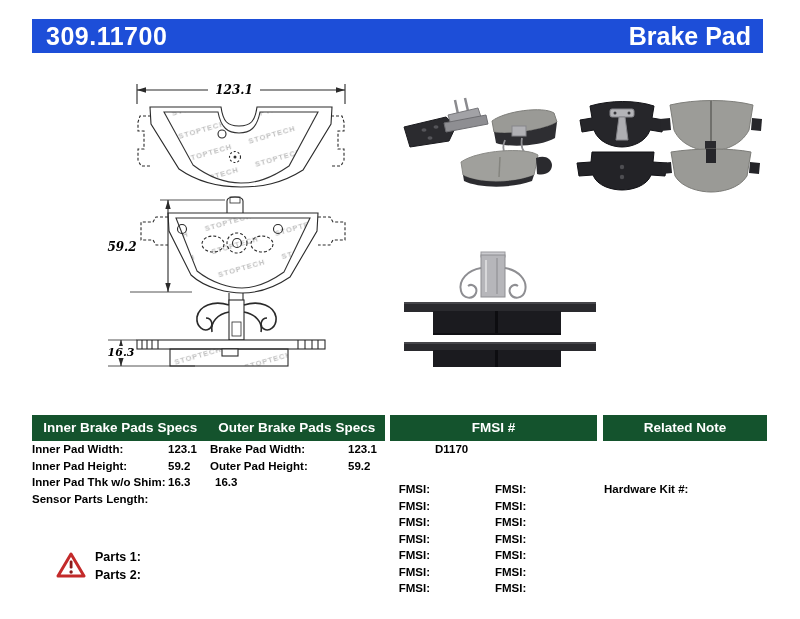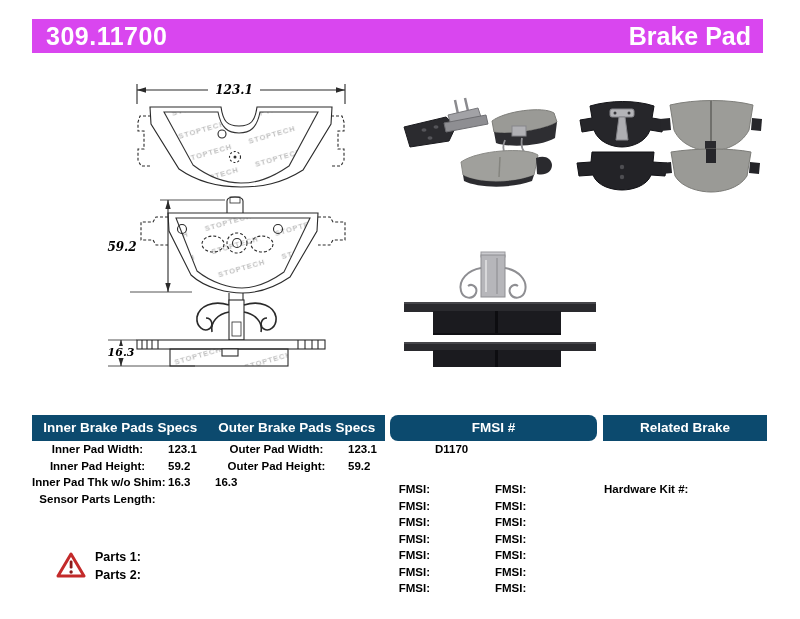--- a/index.html
+++ b/index.html
@@ -1,34 +1,34 @@
 <!DOCTYPE html>
 <html><head>
 <meta charset="utf-8">
 <style>
   html,body{margin:0;padding:0;background:#ffffff;}
   #page{position:relative;width:800px;height:619px;background:#fff;overflow:hidden;
         font-family:"Liberation Sans",sans-serif;}
   
-  .header-bar{position:absolute;left:32px;top:19px;width:731px;height:34px;background:#d946ef;
+  .header-bar{position:absolute;left:32px;top:19px;width:731px;height:34px;background:#1d4ed8;
       display:flex;justify-content:space-between;align-items:center;}
   .header-bar .pn{color:#fff;font-size:25px;font-weight:bold;padding-left:14px;letter-spacing:0.5px;}
   .header-bar .pt{color:#fff;font-size:25px;font-weight:bold;padding-right:12px;}
   
   #art{position:absolute;left:0;top:0;}
   
-  .thead{position:absolute;top:415px;height:26px;background:#0c4a6e;display:flex;}
+  .thead{position:absolute;top:415px;height:26px;background:#14532d;display:flex;}
   .thead span{flex:1;color:#fff;font-weight:bold;font-size:13.5px;line-height:26px;text-align:center;}
   #thead-specs{left:32px;width:353px;}
-  #thead-fmsi{left:390px;width:207px;border-radius:8px;}
+  #thead-fmsi{left:390px;width:207px;}
   #thead-related{left:603px;width:164px;}
   
   .col{position:absolute;top:441px;}
   .row{display:flex;height:16.5px;line-height:16.5px;font-size:11.5px;font-weight:bold;color:#000;white-space:nowrap;}
-  .lab-r{text-align:center;}
+  .lab-r{text-align:left;}
   .val{margin-left:5px;}
   #col-inner{left:32px;} #col-inner .lab-r{width:131px;}
   #col-outer{left:210px;} #col-outer .lab-r{width:133px;}
   #col-fmsi1{left:392px;} #col-fmsi1 .lab-l{width:38px;}
   #col-fmsi2{left:495px;}
   #col-related{left:604px;}
   .lab-l{text-align:right;margin-top:40px;}
   
   #note-block{position:absolute;left:95px;top:549px;font-size:12.5px;font-weight:bold;line-height:17.5px;}
   #warn{position:absolute;left:56px;top:552px;}
@@ -192,21 +192,21 @@
   </svg>
 
   <div class="thead" id="thead-specs">
     <span>Inner Brake Pads Specs</span>
     <span>Outer Brake Pads Specs</span>
   </div>
   <div class="thead" id="thead-fmsi">
     <span>FMSI #</span>
   </div>
   <div class="thead" id="thead-related">
-    <span>Related Brake</span>
+    <span>Related Note</span>
   </div>
 
   <div class="col" id="col-inner">
     <div class="row">
       <span class="lab-r">Inner Pad Width:</span>
       <span class="val">123.1</span>
       </div>
     <div class="row">
       <span class="lab-r">Inner Pad Height:</span>
       <span class="val">59.2</span>
@@ -216,21 +216,21 @@
       <span class="val">16.3</span>
       </div>
     <div class="row">
       <span class="lab-r">Sensor Parts Length:</span>
       <span class="val"></span>
       </div>
   </div>
 
   <div class="col" id="col-outer">
     <div class="row">
-      <span class="lab-r">Outer Pad Width:</span>
+      <span class="lab-r">Brake Pad Width:</span>
       <span class="val">123.1</span>
       </div>
     <div class="row">
       <span class="lab-r">Outer Pad Height:</span>
       <span class="val">59.2</span>
       </div>
     <div class="row">
       <span class="val">16.3</span>
       </div>
   </div>

